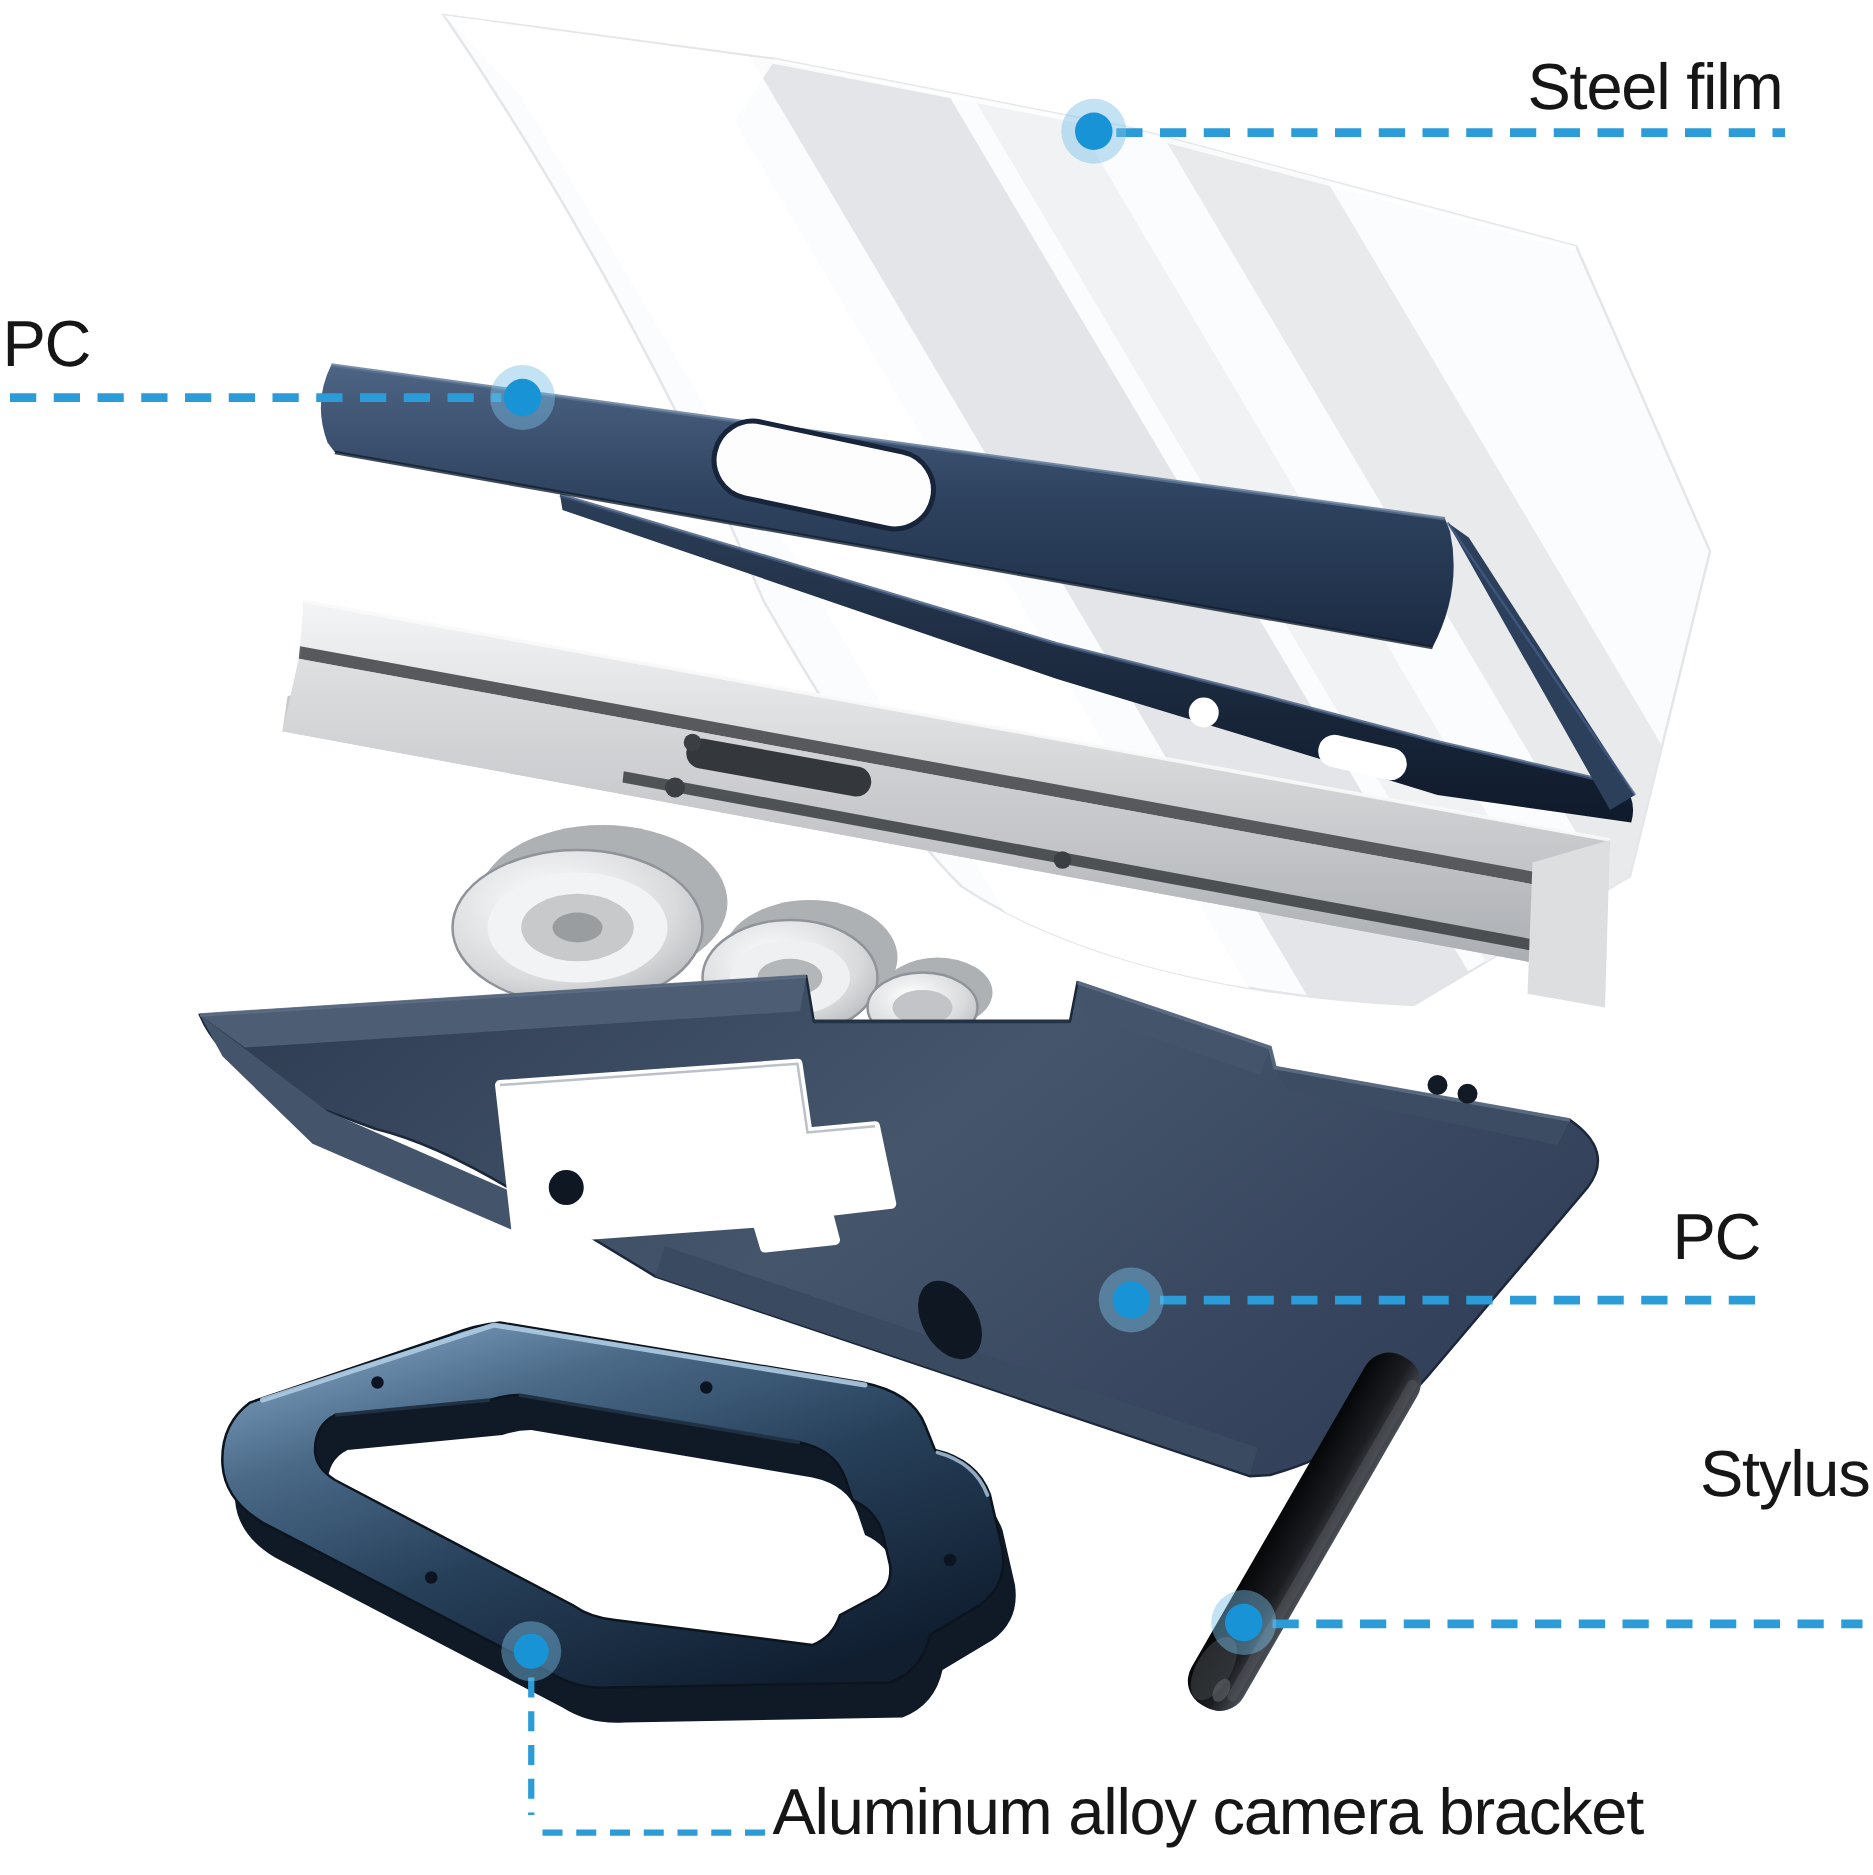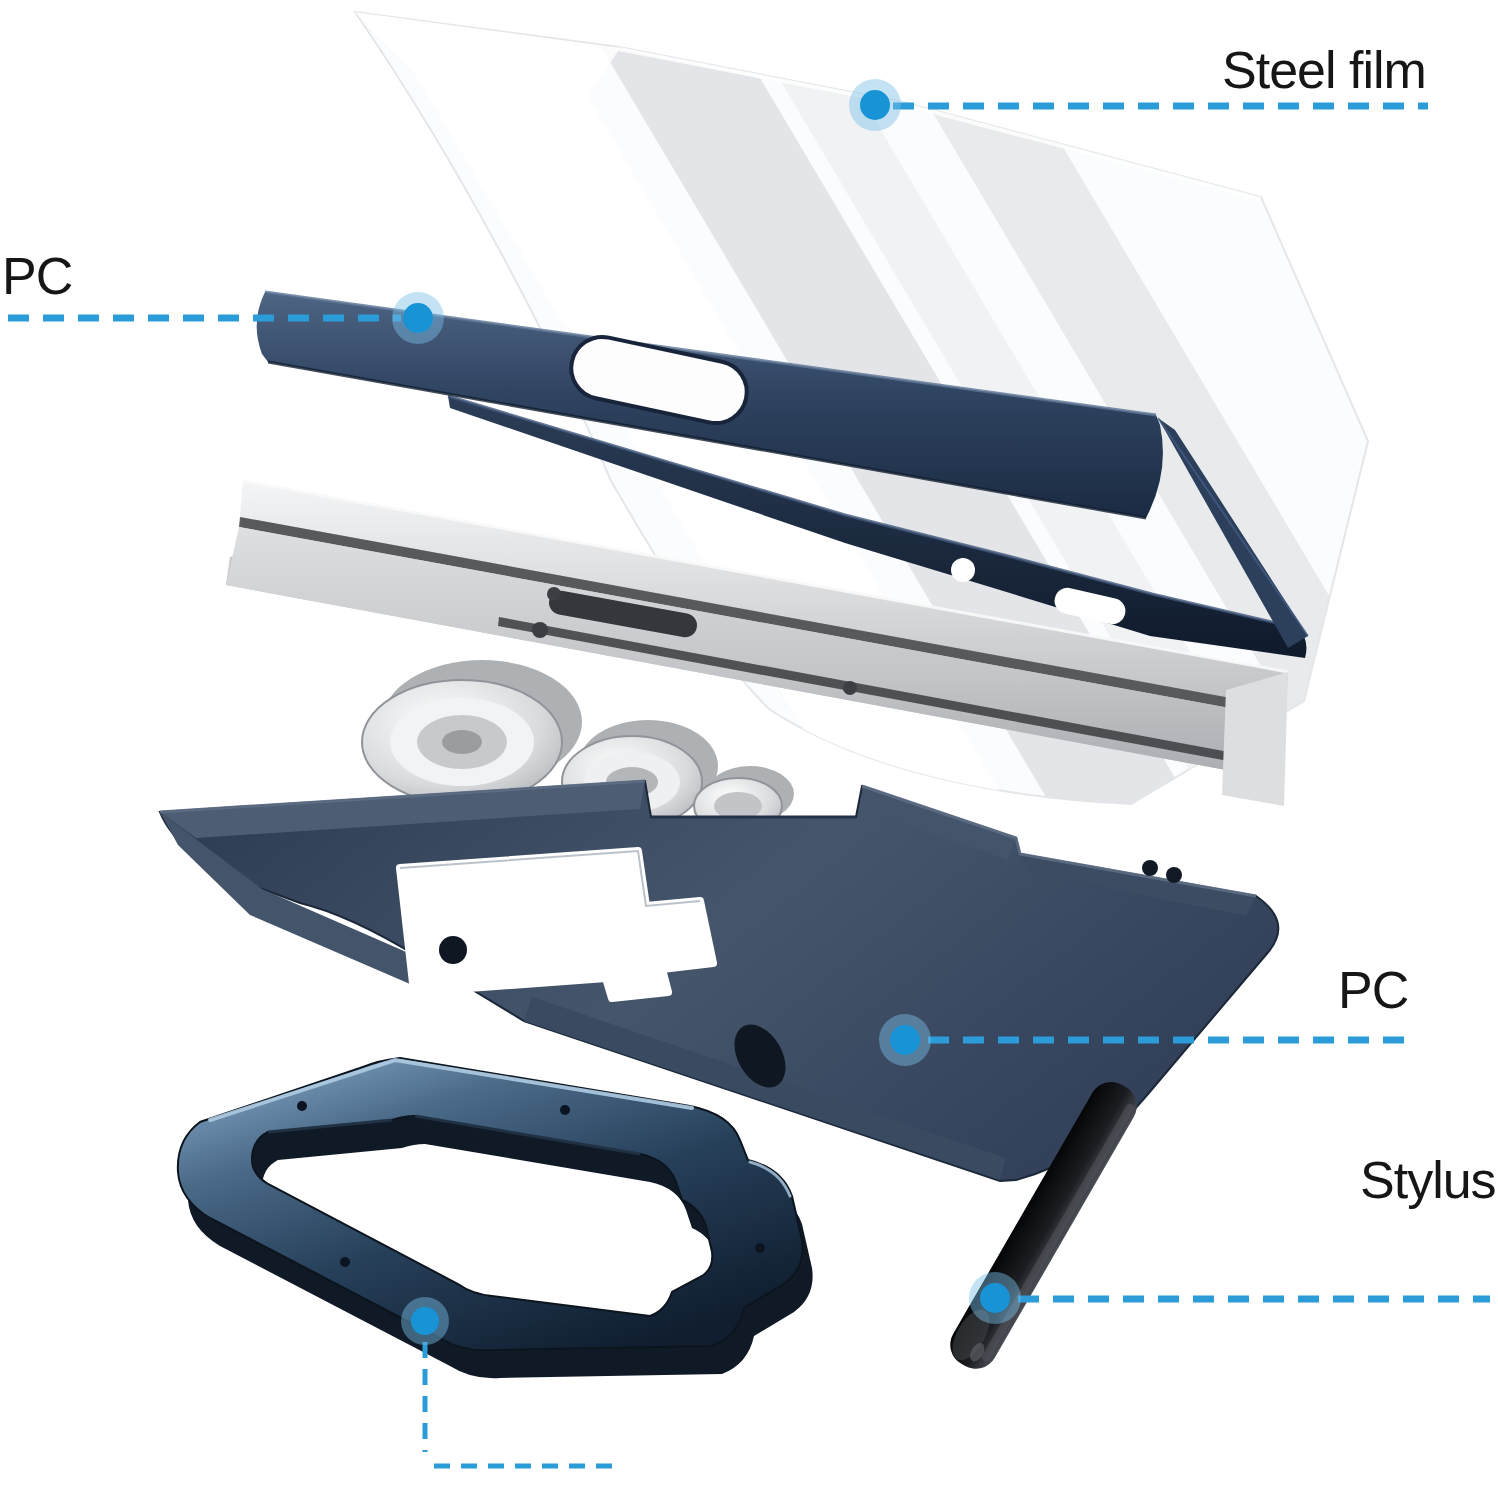--- a/index.html
+++ b/index.html
@@ -200,14 +200,15 @@
     <line x1="434" y1="1466" x2="612" y2="1466" stroke="#2b9cd8" stroke-width="5" stroke-dasharray="16 11"></line>
     <circle cx="425" cy="1321" r="24" fill="#79bfe6" opacity="0.45"></circle>
     <circle cx="425" cy="1321" r="14" fill="#1894d6"></circle>
   </g>
 </svg>
 
 <div class="label" style="left:1222px;top:42px">Steel film</div>
 <div class="label" style="left:2px;top:248px">PC</div>
 <div class="label" style="left:1338px;top:962px">PC</div>
 <div class="label" style="left:1360px;top:1152px">Stylus</div>
+<div class="label" style="left:618px;top:1422px">Aluminum alloy camera bracket</div>
 
 </div>
 
 </body></html>

